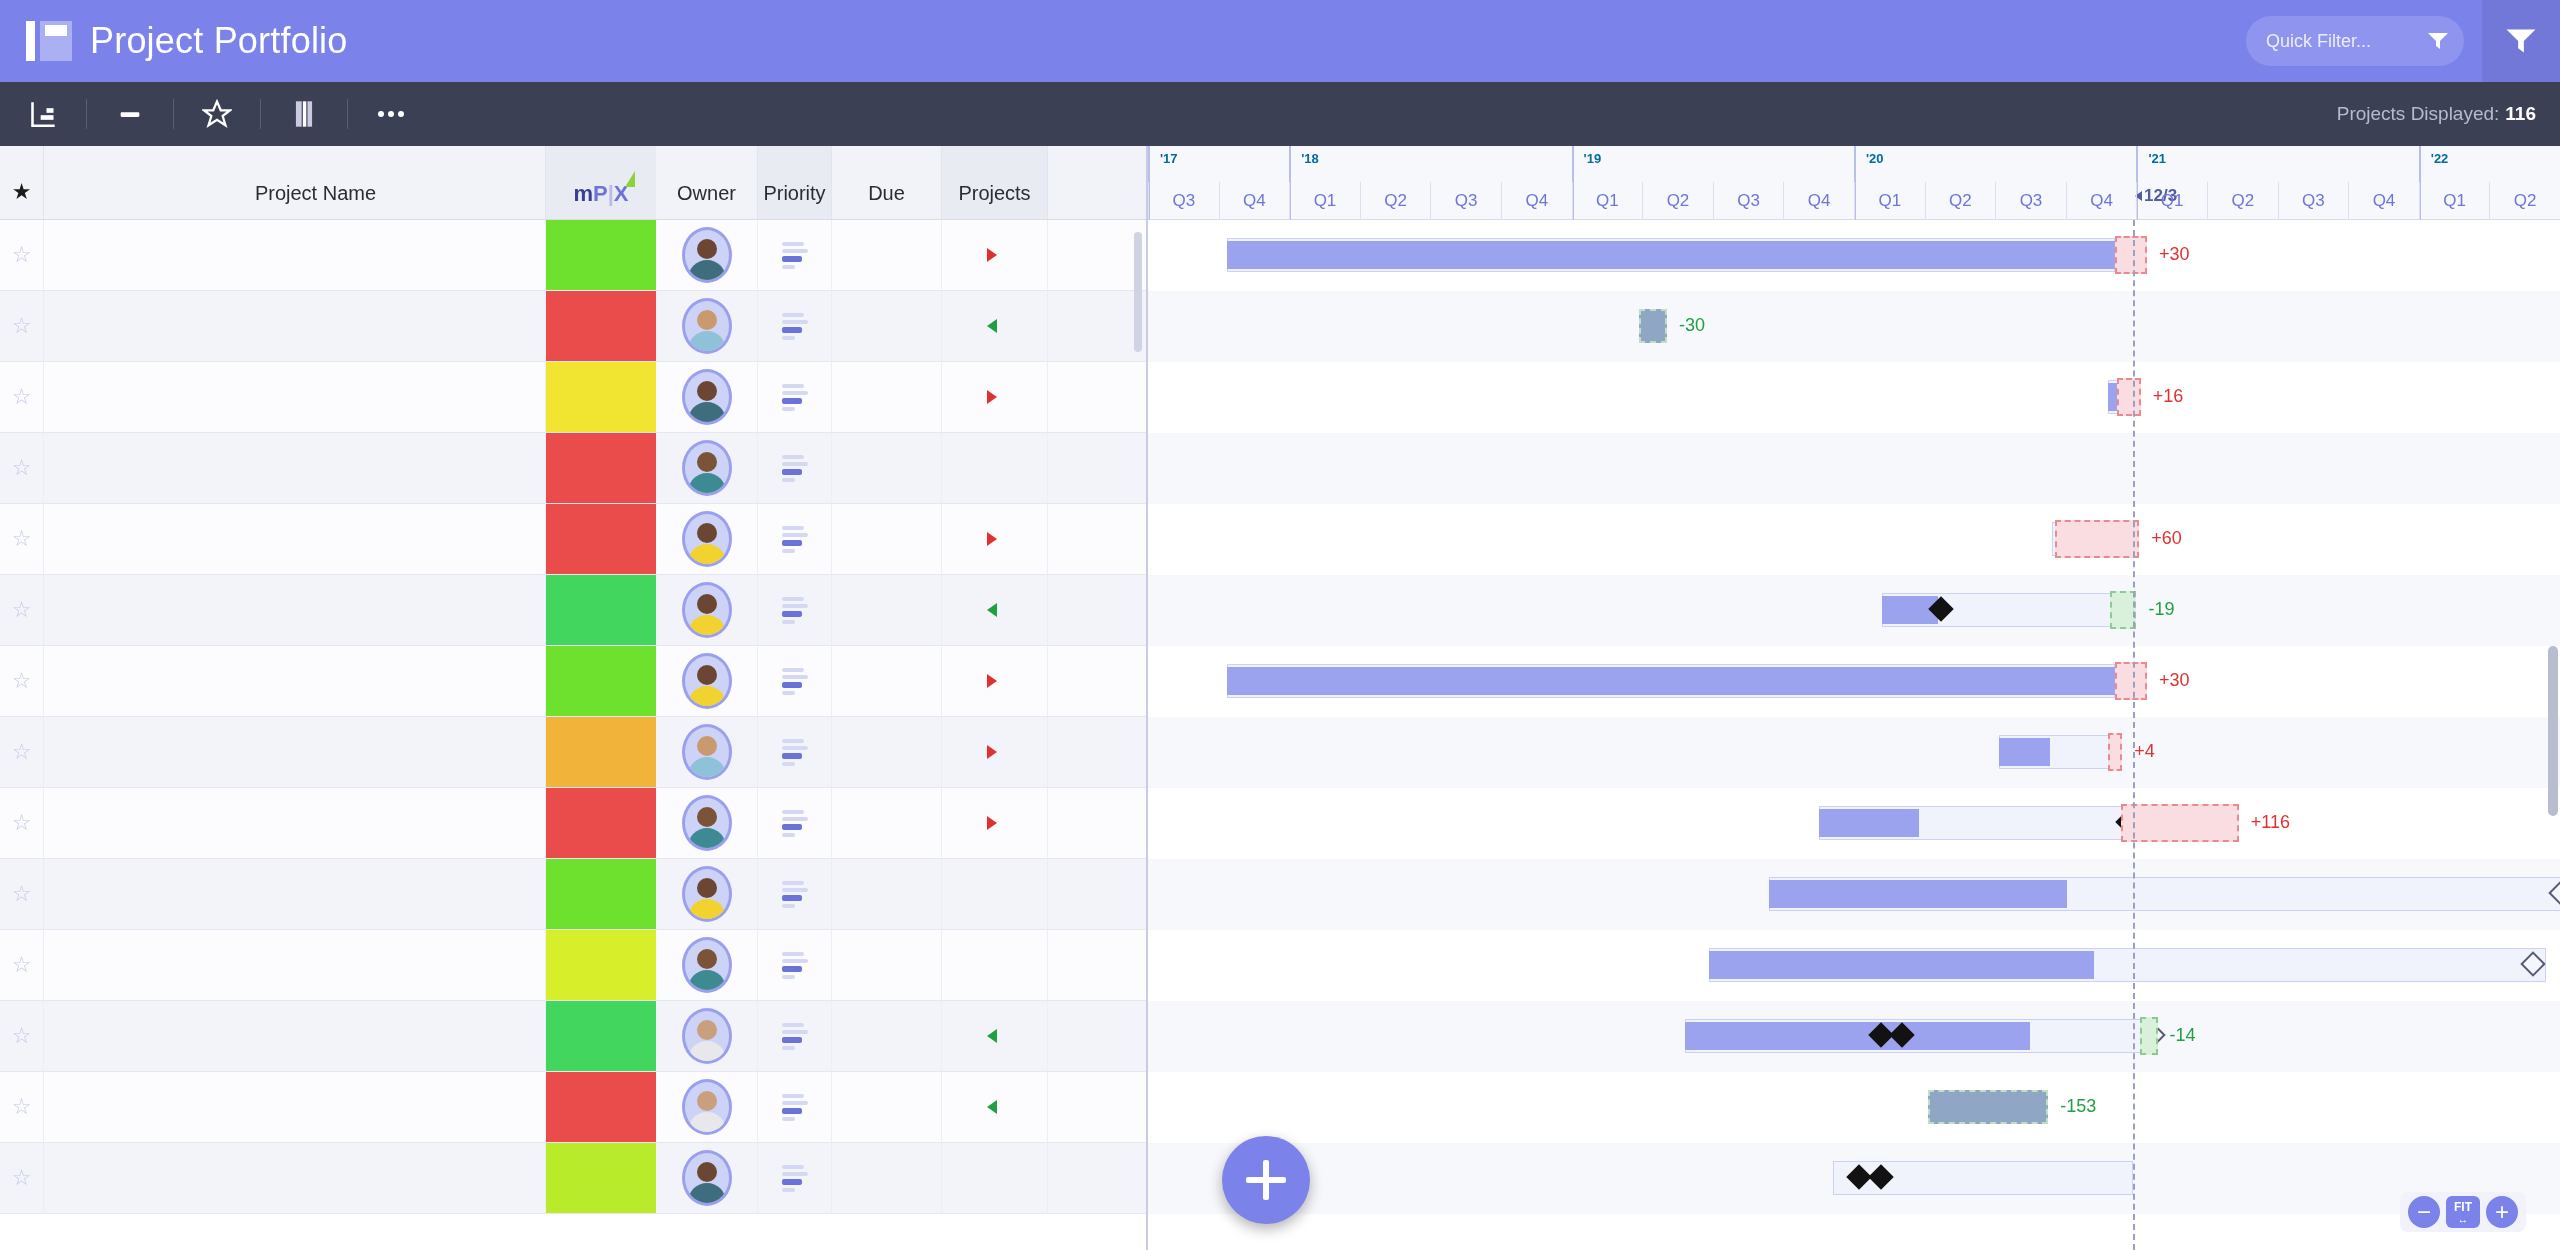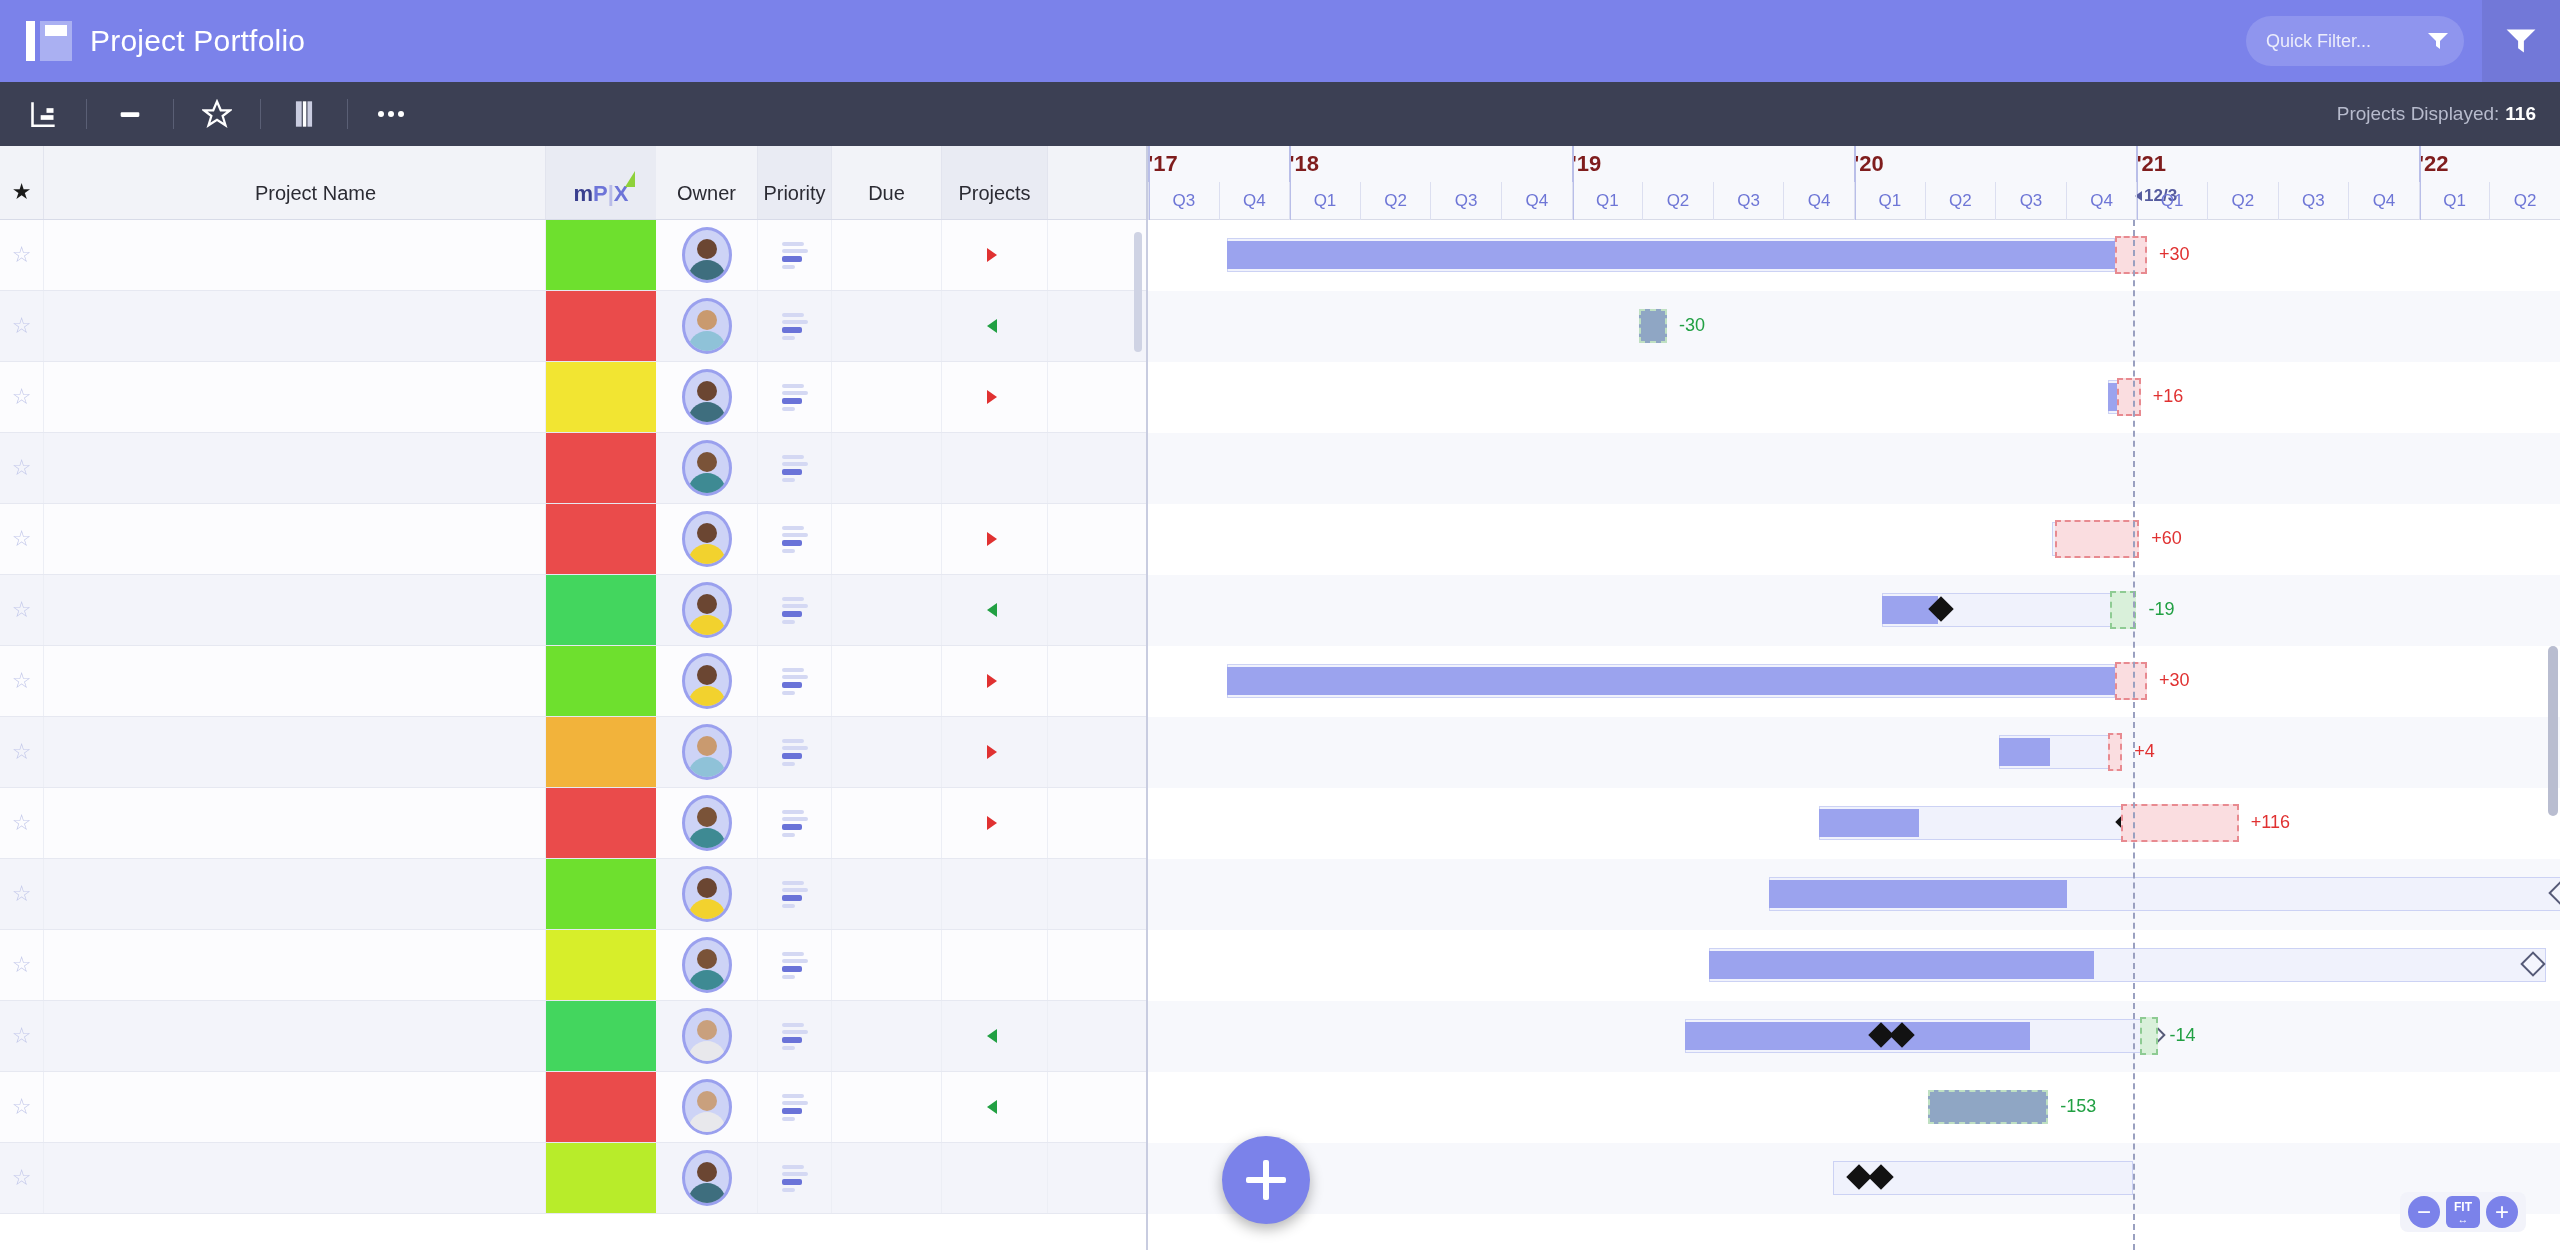--- a/index.html
+++ b/index.html
@@ -9,21 +9,21 @@
   
   .appbar { height:82px; background:#7b82ea; display:flex; align-items:center;
             position:relative; }
   .app-logo { margin-left:26px; width:46px; height:44px; position:relative; }
   .app-logo .lbar { position:absolute; left:0; top:2px; width:9px; height:40px;
                     background:#fff; }
   .app-logo .rbox { position:absolute; left:14px; top:2px; width:32px; height:40px;
                     background:#aab0f2; }
   .app-logo .rtop { position:absolute; left:19px; top:6px; width:22px; height:11px;
                     background:#fff; }
-  .app-title { color:#fff; font-size:30px; margin-left:18px; letter-spacing:.2px; }
+  .app-title { color:#fff; font-size:36px; margin-left:18px; letter-spacing:.2px; }
 
   .appbar-right { position:absolute; right:0; top:0; height:82px; display:flex;
                   align-items:center; }
   .quickfilter { width:218px; height:50px; background:#8f95ee; border-radius:25px;
                  display:flex; align-items:center; padding:0 16px 0 20px;
                  color:#ecedfb; font-size:18px; margin-right:18px; cursor:text;}
   .quickfilter .qf-text { flex:1; }
   .funnel { width:20px; height:18px; }
   .filter-btn { width:78px; height:82px; background:#7278d8; display:flex;
                 align-items:center; justify-content:center; cursor:pointer; }
@@ -110,22 +110,22 @@
 
   
   .gantt { flex:1; position:relative; background:#fff; overflow:hidden; }
   .thead { height:74px; background:#f7f8fc; border-bottom:1px solid #d8dbe8;
            position:relative; }
   .yr-row { position:absolute; left:0; top:0; height:36px; width:100%; }
   .q-row  { position:absolute; left:0; top:36px; height:38px; width:100%; }
   .qcell { position:absolute; top:0; height:38px; display:flex; align-items:center;
            justify-content:center; font-size:17px; color:#6e76d6;
            border-left:1px solid #dcdff0; }
-  .ylabel { position:absolute; top:5px; font-size:22px; color:#7f1d1d;
-            font-weight:bold; padding-left:0; }
+  .ylabel { position:absolute; top:5px; font-size:13px; color:#0369a1;
+            font-weight:bold; padding-left:12px; }
   .yline { position:absolute; top:0; width:2px; height:74px; background:#b9bee8; }
 
   .rows { position:absolute; left:0; top:74px; right:0; bottom:0; }
   .trow { position:absolute; left:0; right:0; height:71px; }
   .trow:nth-child(even) { background:#f7f8fc; }
 
   .bar-wrap { position:absolute; top:18px; height:34px; }
   .bar-outer { position:absolute; left:0; top:0; height:100%; width:100%;
                background:#f0f2fc; border:1px solid #ccd2f4; }
   .bar-fill  { position:absolute; left:0; top:3px; bottom:3px; background:#9ba3ee; }

